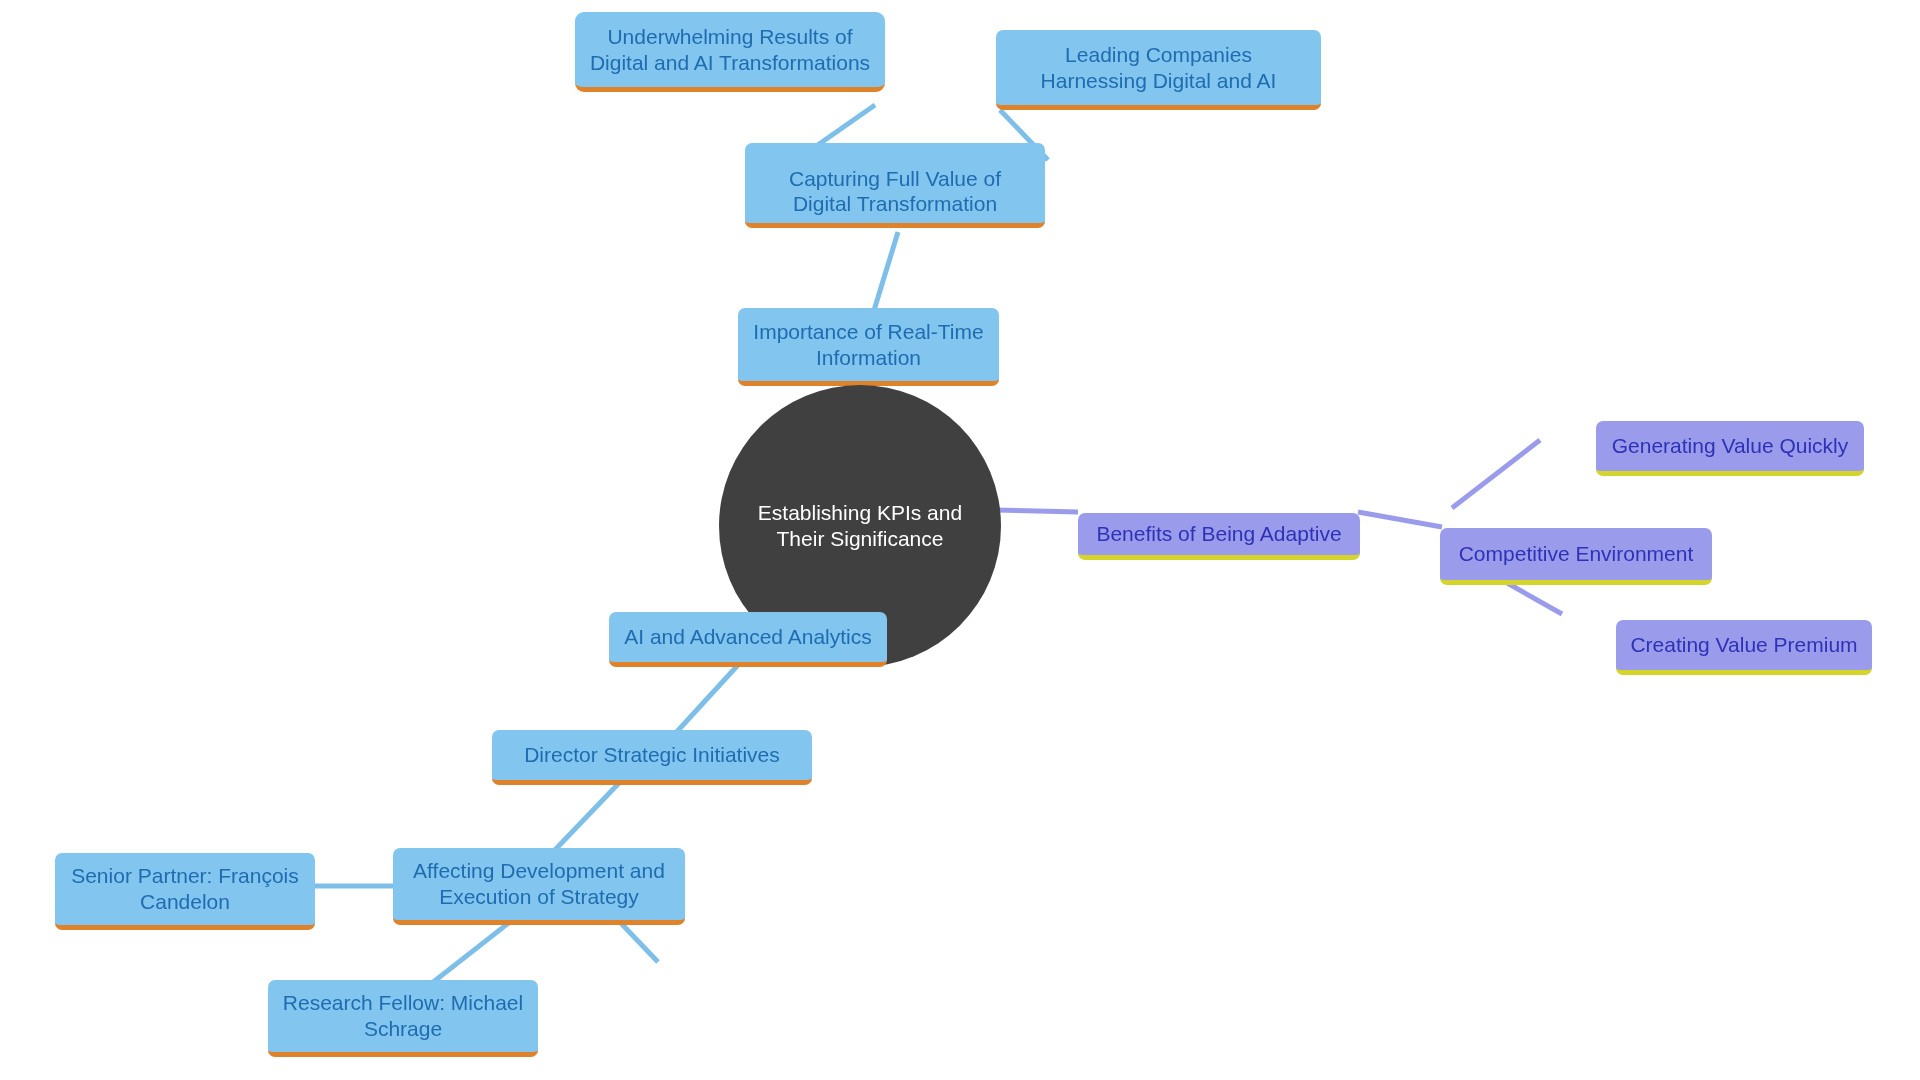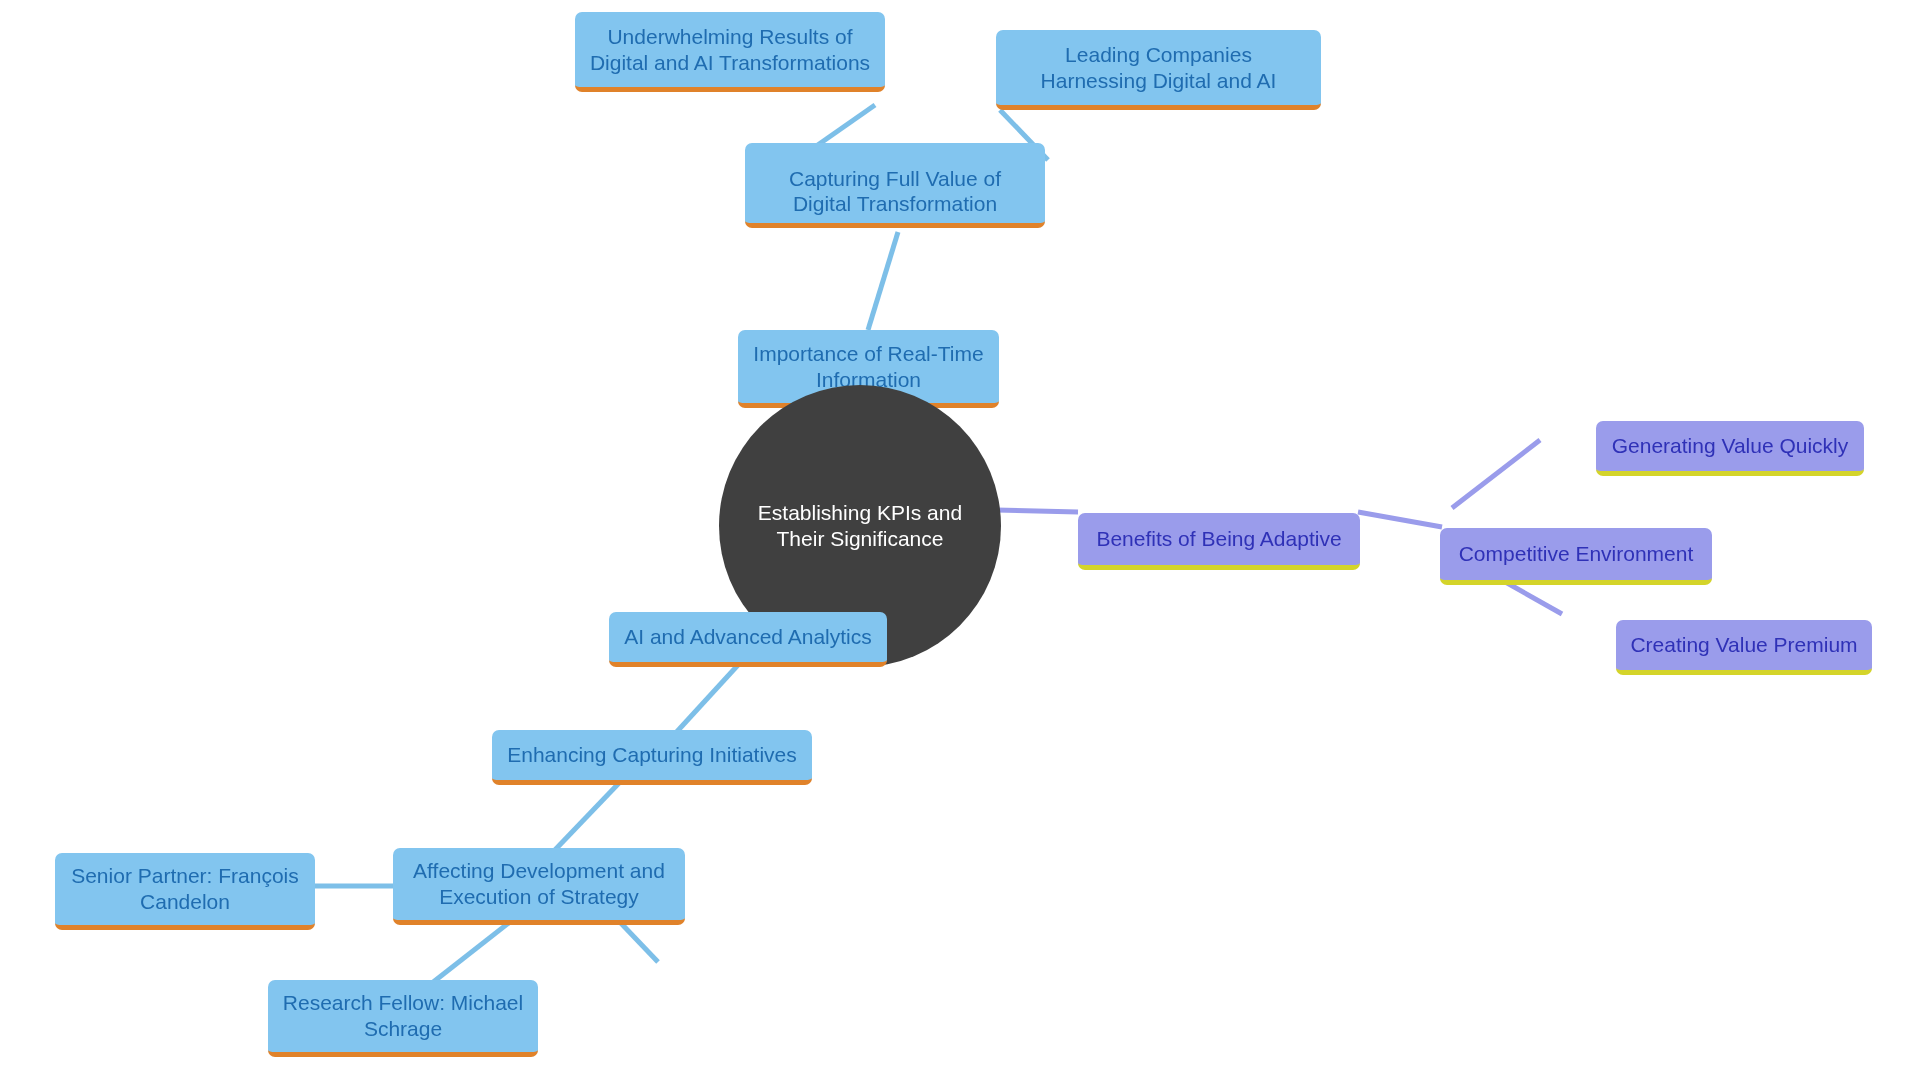--- a/index.html
+++ b/index.html
@@ -88,62 +88,62 @@
 
     <line x1="552" y1="853" x2="620" y2="782" stroke="#7dbfe8" stroke-width="5"></line>
 
     <line x1="313" y1="886" x2="394" y2="886" stroke="#7dbfe8" stroke-width="5"></line>
 
     <line x1="432" y1="983" x2="515" y2="918" stroke="#7dbfe8" stroke-width="5"></line>
 
     <line x1="658" y1="962" x2="616" y2="918" stroke="#7dbfe8" stroke-width="5"></line>
   </svg>
 
-  <div class="node node-blue" style="left:575px; top:12px; width:310px; height:80px;">
+  <div class="node node-blue" style="left:575px; top:12px; width:310px; height:80px;border-radius:9px;">
     <span>Underwhelming Results of Digital and AI Transformations</span>
   </div>
 
   <div class="node node-blue" style="left:996px; top:30px; width:325px; height:80px;justify-content:center;">
     <span>Leading Companies Harnessing Digital and AI</span>
   </div>
 
   <div class="node node-blue" style="left:745px; top:143px; width:300px; height:85px;align-items:flex-end;">
     <span>Capturing Full Value of Digital Transformation</span>
   </div>
 
-  <div class="node node-blue" style="left:738px; top:308px; width:261px; height:78px;margin-top:22px;">
+  <div class="node node-blue" style="left:738px; top:308px; width:261px; height:78px;">
     <span>Importance of Real-Time Information</span>
   </div>
 
   <div class="node node-root" style="left:719px; top:385px; width:282px; height:282px;">
     <span>Establishing KPIs and Their Significance</span>
   </div>
 
-  <div class="node node-purple" style="left:1078px; top:485px; width:282px; height:57px;">
+  <div class="node node-purple" style="left:1078px; top:485px; width:282px; height:47px;">
     <span>Benefits of Being Adaptive</span>
   </div>
 
   <div class="node node-purple" style="left:1440px; top:500px; width:272px; height:57px;">
     <span>Competitive Environment</span>
   </div>
 
   <div class="node node-purple" style="left:1596px; top:393px; width:268px; height:55px;">
     <span>Generating Value Quickly</span>
   </div>
 
   <div class="node node-purple" style="left:1616px; top:592px; width:256px; height:55px;">
     <span>Creating Value Premium</span>
   </div>
 
   <div class="node node-blue" style="left:609px; top:612px; width:278px; height:55px;">
     <span>AI and Advanced Analytics</span>
   </div>
 
   <div class="node node-blue" style="left:492px; top:730px; width:320px; height:55px;">
-    <span>Enhancing Capturing Initiatives</span>
+    <span>Director Strategic Initiatives</span>
   </div>
 
   <div class="node node-blue" style="left:393px; top:848px; width:292px; height:77px;">
     <span>Affecting Development and Execution of Strategy</span>
   </div>
 
   <div class="node node-blue" style="left:55px; top:853px; width:260px; height:77px;">
     <span>Senior Partner: François Candelon</span>
   </div>
 

